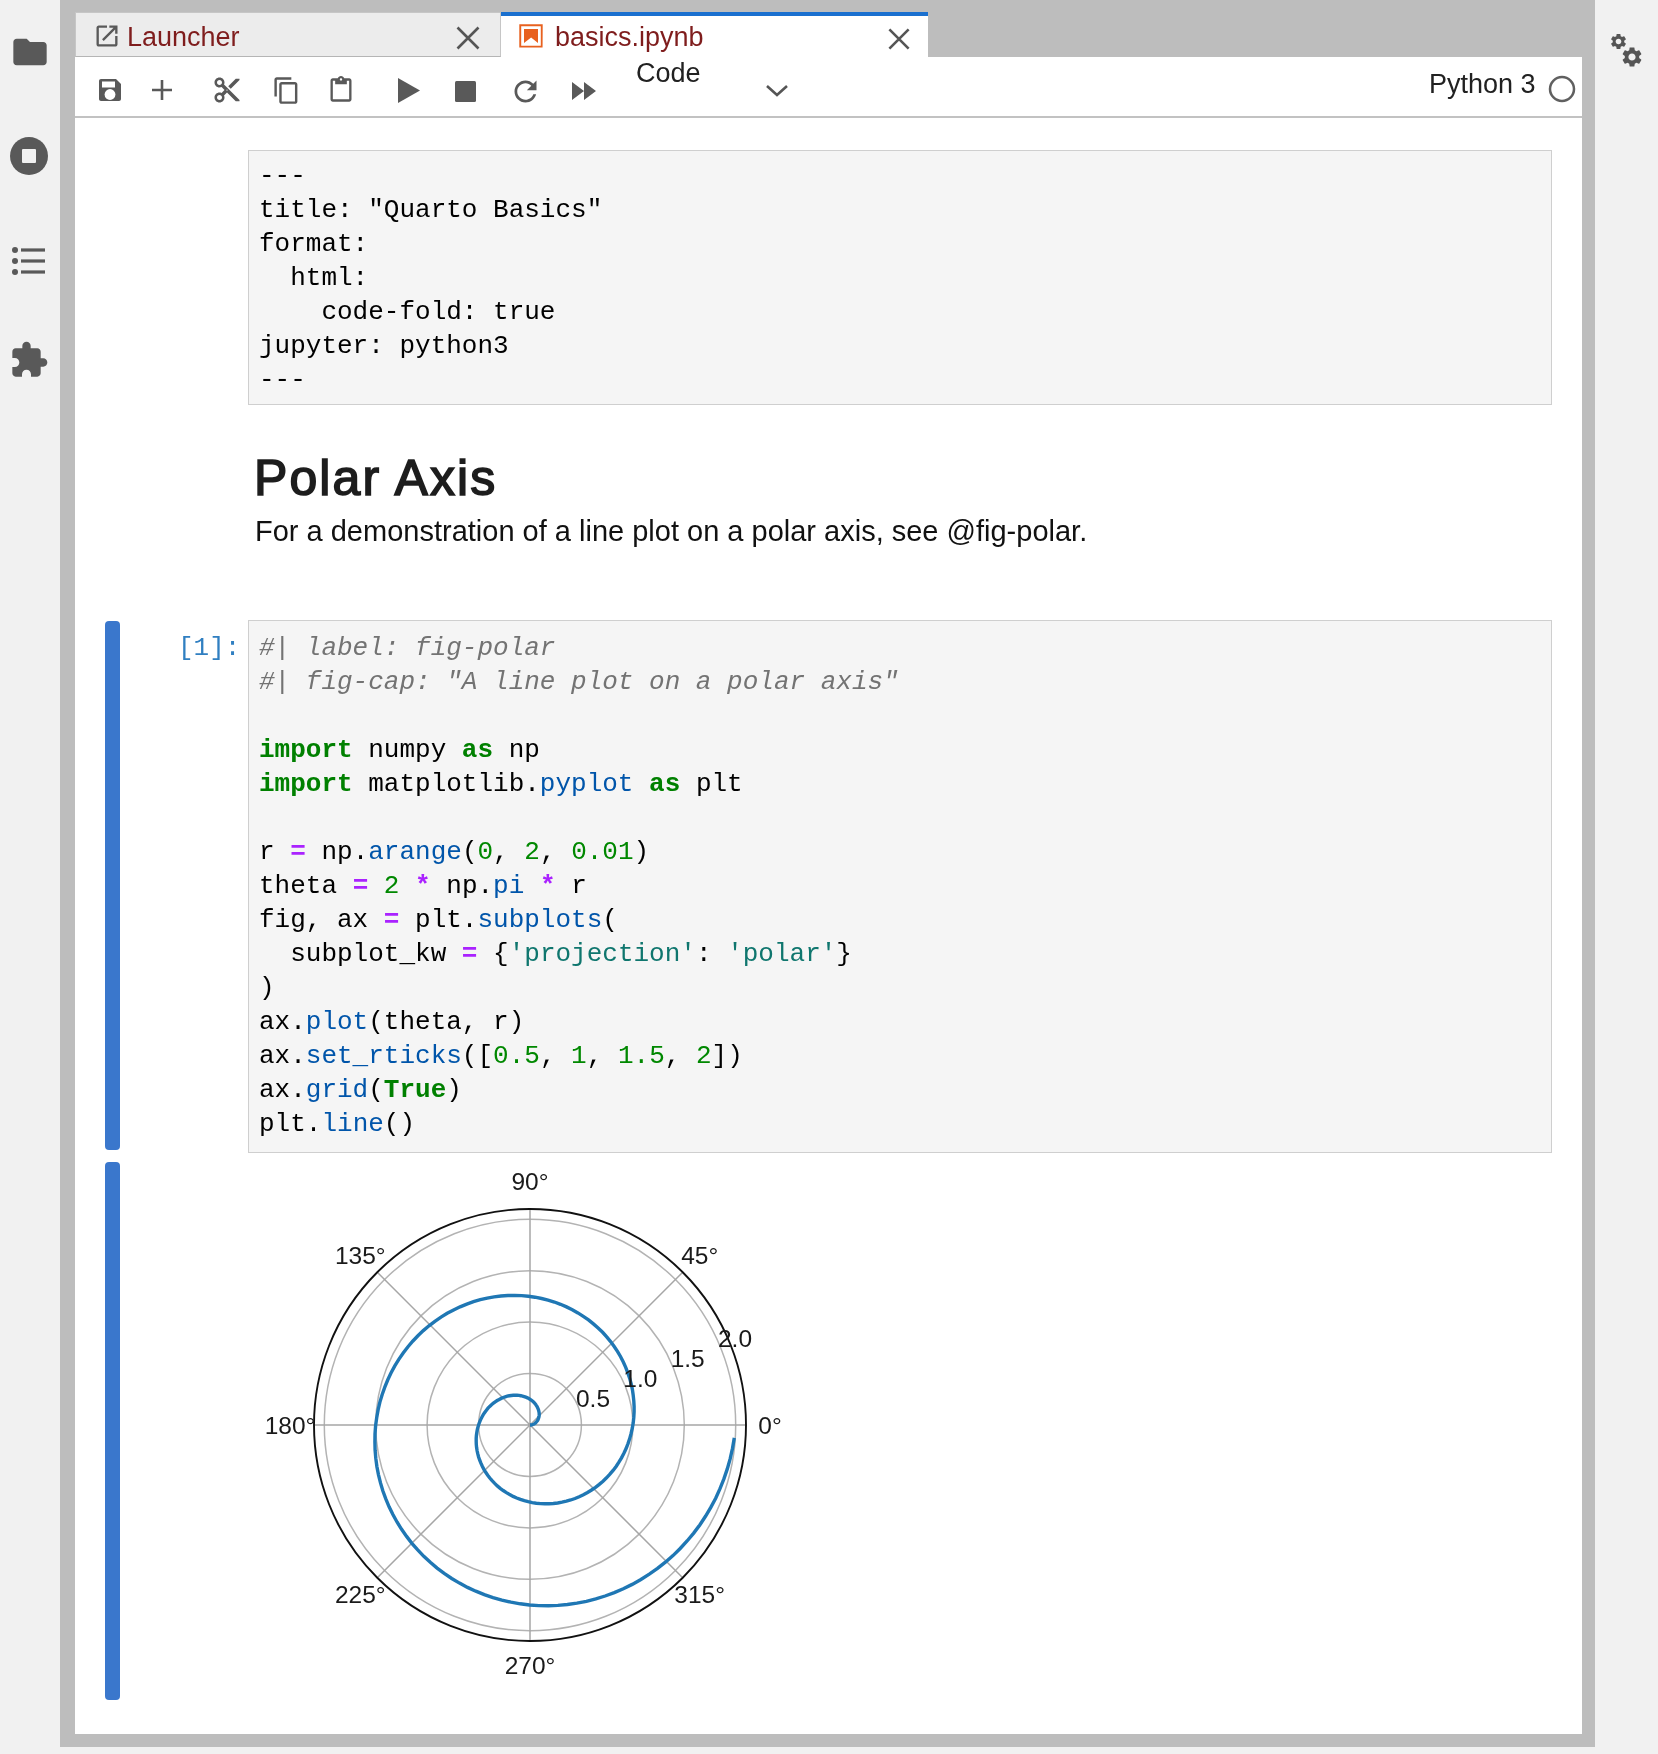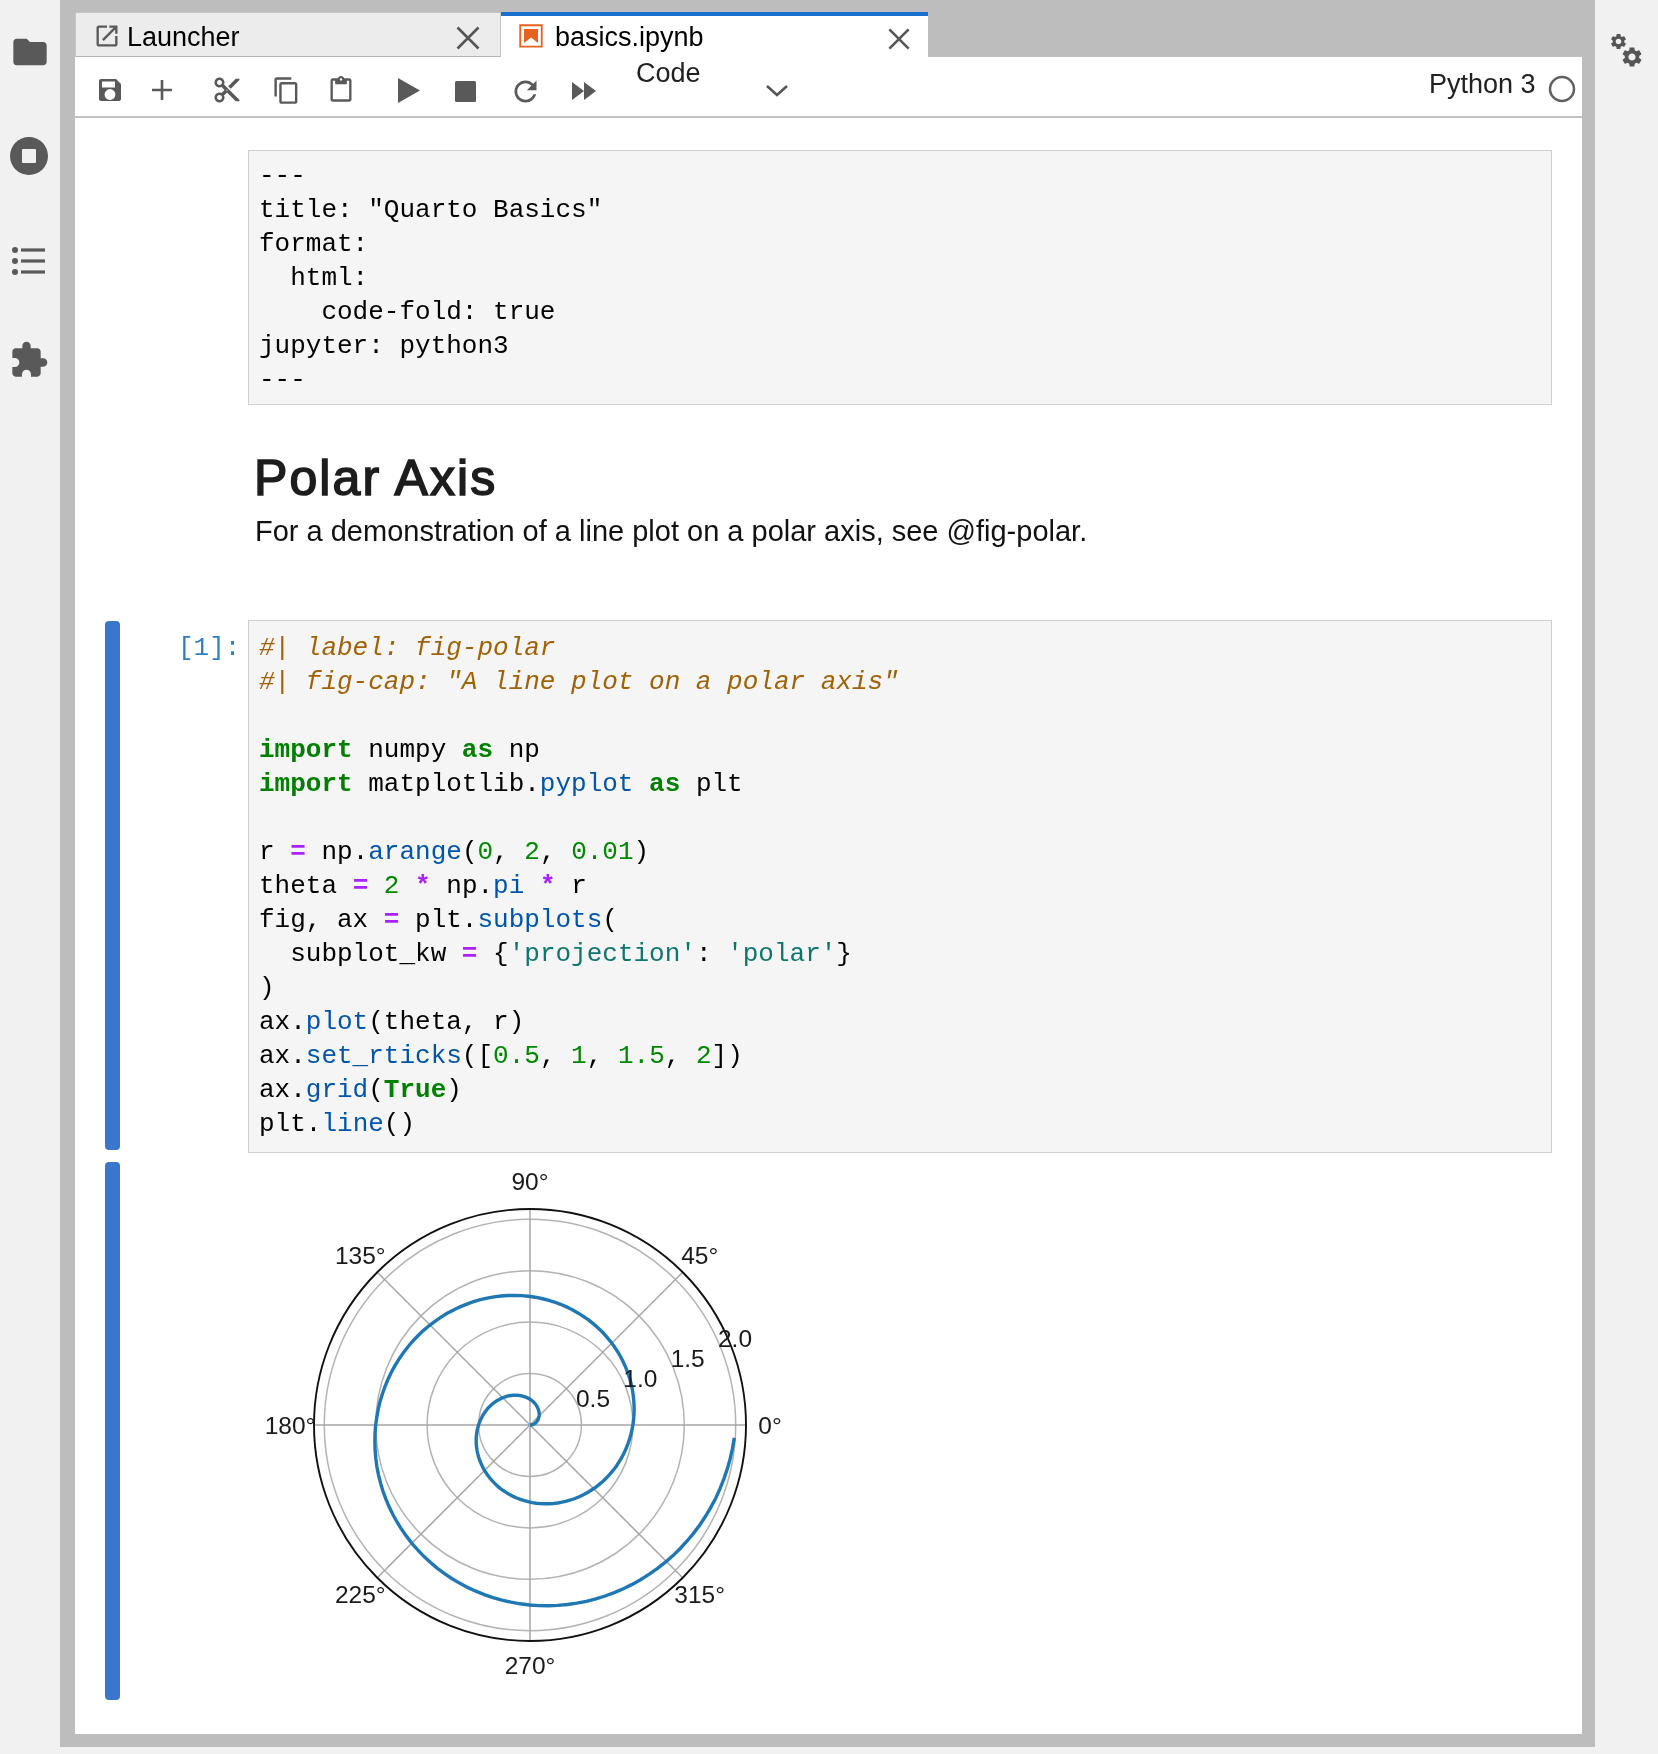--- a/index.html
+++ b/index.html
@@ -3,32 +3,32 @@
 <meta charset="utf-8">
 <style>
 * { margin:0; padding:0; box-sizing:border-box; }
 html,body { width:1658px; height:1754px; background:#f1f1f1; font-family:"Liberation Sans",sans-serif; overflow:hidden; }
 .abs { position:absolute; }
 #band { left:60px; top:0; width:1535px; height:1747px; background:#bdbdbd; }
 #main { left:75px; top:57px; width:1507px; height:1677px; background:#ffffff; }
 #toolbar { left:75px; top:57px; width:1507px; height:61px; background:#ffffff; border-bottom:2px solid #c2c2c2; }
 #tab1 { left:75px; top:12px; width:426px; height:45px; background:#ececec; border:1px solid #c6c6c6; border-bottom:1px solid #b5b5b5; }
 #tab2 { left:501px; top:12px; width:427px; height:45px; background:#ffffff; border-top:4px solid #1a70cf; }
-.tabtext { font-size:27px; color:#000000; }
+.tabtext { font-size:27px; color:#7f1d1d; }
 #cell1box, #cell2box { left:248px; width:1304px; background:#f5f5f5; border:1px solid #cfcfcf; }
 #cell1box { top:150px; height:255px; }
 #cell2box { top:620px; height:533px; }
 .code { font-family:"Liberation Mono",monospace; font-size:26px; line-height:34px; color:#000; white-space:pre; }
 .collapser { left:105px; width:15px; background:#3a77cc; border-radius:4px; }
 .kw { color:#008000; font-weight:bold; }
 .op { color:#aa22ff; font-weight:bold; }
 .num { color:#080; }
 .str { color:#0f766e;text-align:center; }
 .prop { color:#0055aa; }
-.com { color:#a16207; font-style:italic; }
+.com { color:#737373; font-style:italic; }
 svg { display:block; }
 </style>
 </head>
 <body>
 <div class="abs" id="band"></div>
 <div class="abs" id="main"></div>
 <div class="abs" id="toolbar"></div>
 
 <div class="abs" id="tab1"></div>
 <svg class="abs" style="left:93px;top:22px" width="28" height="28" viewBox="0 0 24 24" fill="#595959">

